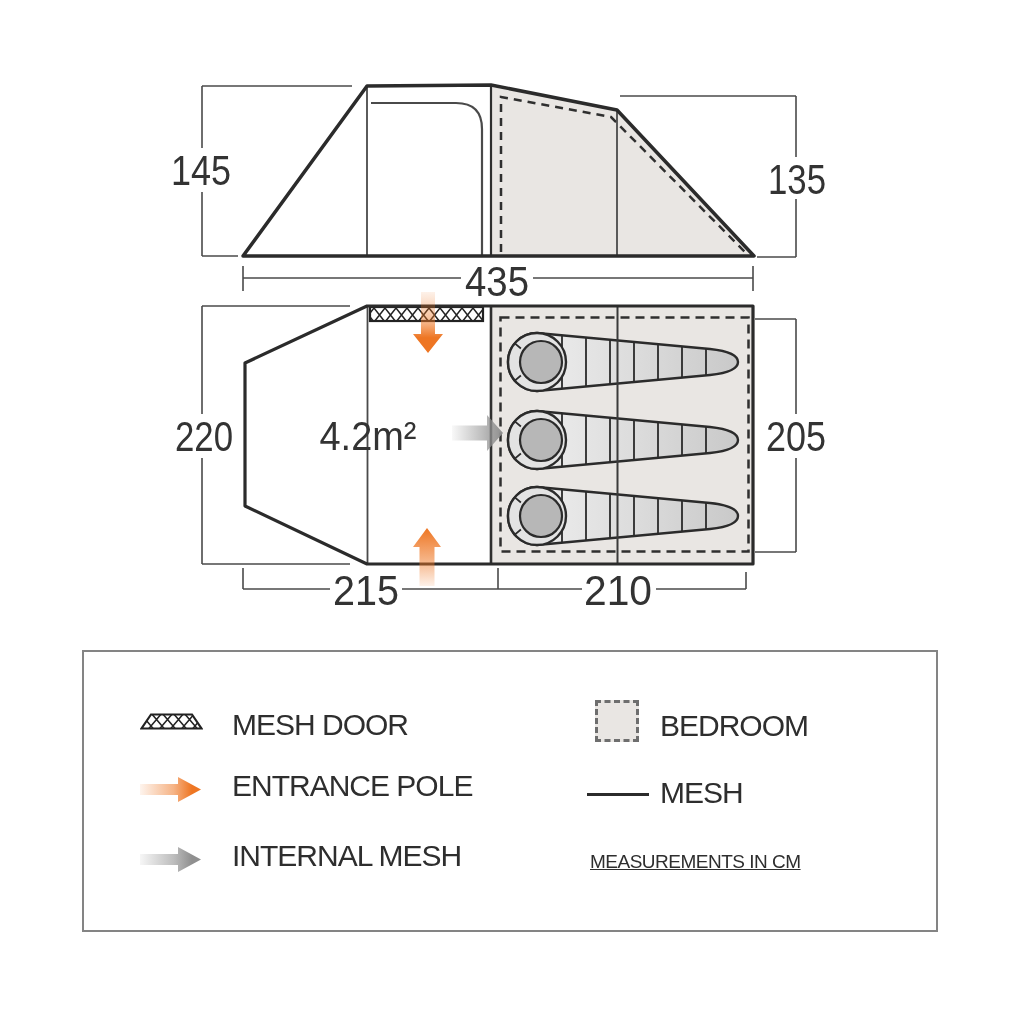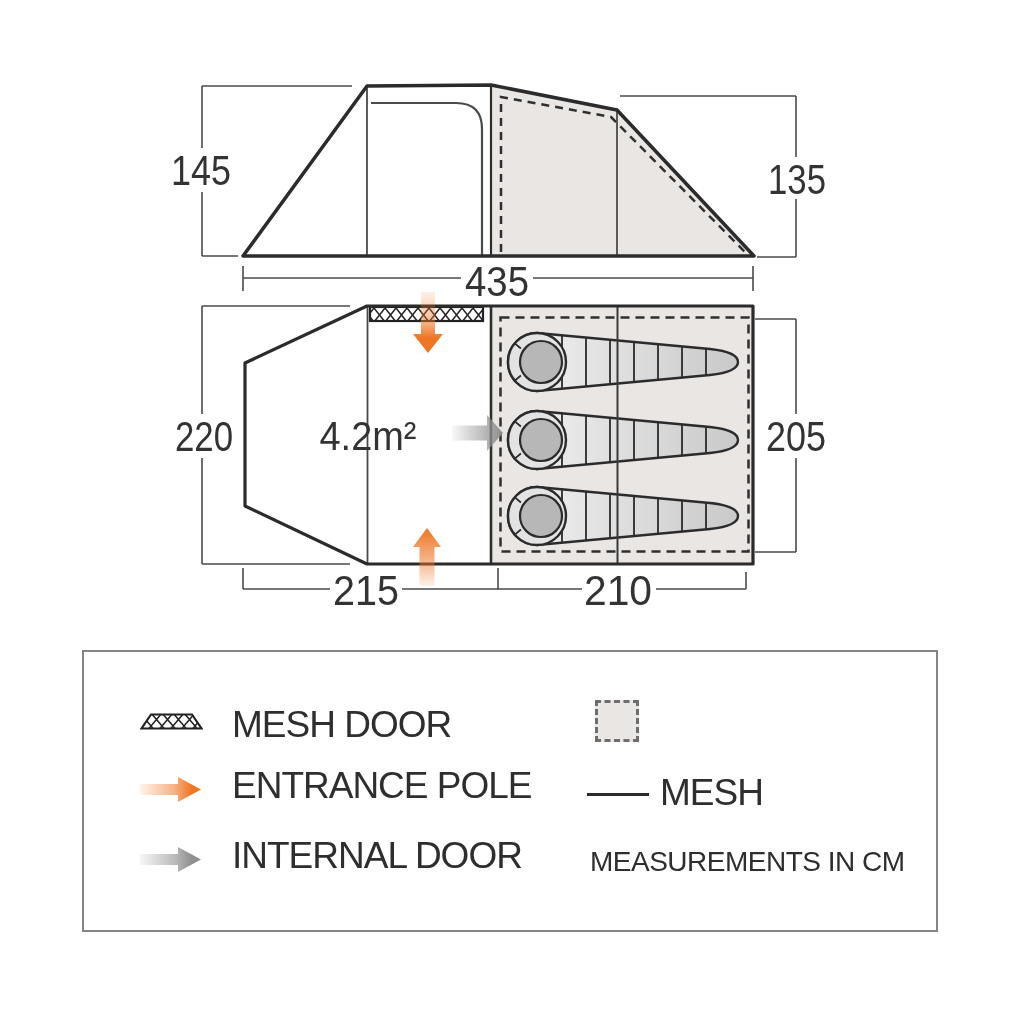--- a/index.html
+++ b/index.html
@@ -12,25 +12,25 @@
     font-family:"Liberation Sans", sans-serif;
     fill:#333333;
   }
   .dimtext{font-size:42px;}
   .areatext{font-size:40px;}
   .legend{
     position:absolute;left:82px;top:650px;width:852px;height:278px;
     border:2.5px solid #848484;background:#ffffff;box-sizing:content-box;
   }
   .legend .lbl{
-    position:absolute;color:#2e2e2e;font-size:37px;letter-spacing:-1px;
+    position:absolute;color:#2e2e2e;font-size:30px;letter-spacing:-1px;
     line-height:34px;white-space:nowrap;
   }
   .legend .note{
-    font-size:28px;line-height:28px;letter-spacing:-0.5px;
+    font-size:19px;line-height:28px;letter-spacing:-0.5px;text-decoration:underline;
   }
   .legend .icon{position:absolute;}
   .swatch-bedroom{
     position:absolute;left:511px;top:48px;width:38px;height:36px;
     border:3px dashed #6e6e6e;background:#e9e6e3;
   }
   .pole-line{
     position:absolute;left:503px;top:141px;width:62px;height:3px;background:#2b2b2b;
   }
 </style>
@@ -201,23 +201,24 @@
   <svg class="icon" style="left:56px;top:192px" width="63" height="31" viewBox="0 0 63 31">
     <defs>
       <linearGradient id="gradGrayL" x1="0" y1="0" x2="1" y2="0">
         <stop offset="0" stop-color="#919191" stop-opacity="0.08"></stop>
         <stop offset="0.55" stop-color="#919191" stop-opacity="0.6"></stop>
         <stop offset="0.85" stop-color="#8f8f8f" stop-opacity="1"></stop>
       </linearGradient>
     </defs>
     <polygon points="0,10 38,10 38,3 61,15.5 38,28 38,21 0,21" fill="url(#gradGrayL)"></polygon>
   </svg>
-  <div class="lbl" style="left:148px;top:187px">INTERNAL DOOR</div>
+  <div class="lbl" style="left:148px;top:187px">INTERNAL MESH</div>
 
   <div class="swatch-bedroom"></div>
+  <div class="lbl" style="left:576px;top:57px">BEDROOM</div>
 
   <div class="pole-line"></div>
   <div class="lbl" style="left:576px;top:124px">MESH</div>
 
   <div class="lbl note" style="left:506px;top:196px">MEASUREMENTS IN CM</div>
 </div>
 
 </div>
 
 </body></html>

